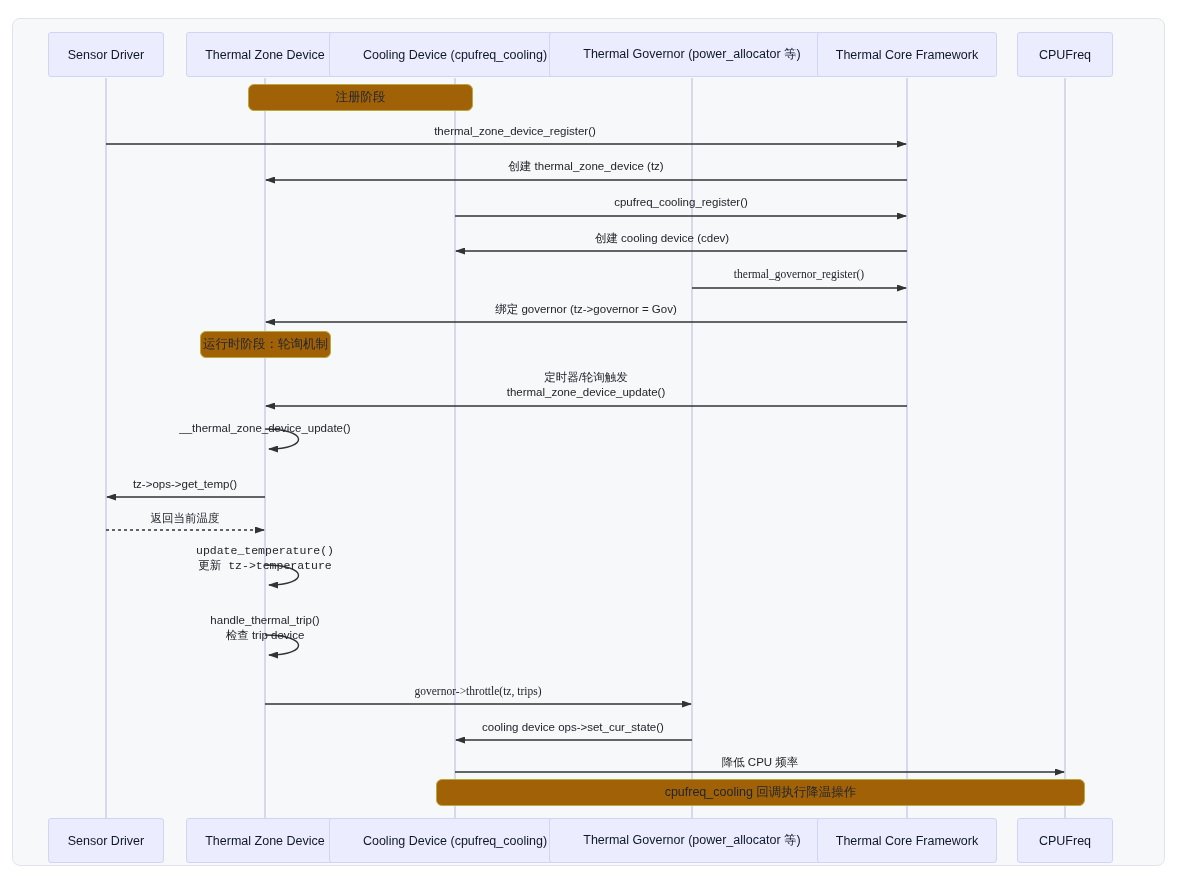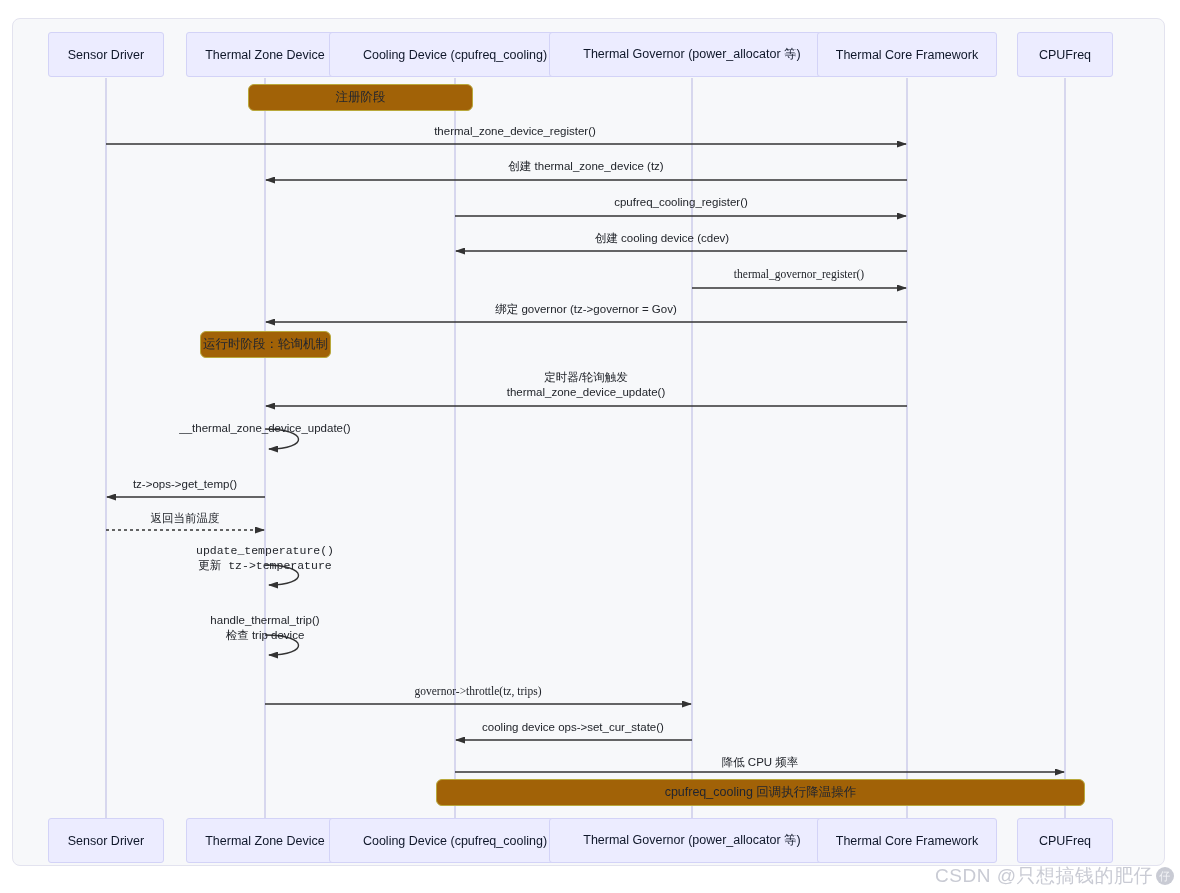--- a/index.html
+++ b/index.html
@@ -228,18 +228,14 @@
         <div style="position: absolute; left: 478px; transform: translateX(-50%); white-space: nowrap; text-align: center; font-family: Liberation Serif, serif;">governor-&gt;throttle(tz, trips)</div>
       </div>
       <div class="msg-label" style="left: 0px; top: 720px; width: 1180px; text-align: left;">
         <div style="position: absolute; left: 573px; transform: translateX(-50%); white-space: nowrap; text-align: center;">cooling device ops-&gt;set_cur_state()</div>
       </div>
       <div class="msg-label" style="left: 0px; top: 755px; width: 1180px; text-align: left;">
         <div style="position: absolute; left: 760px; transform: translateX(-50%); white-space: nowrap; text-align: center;">降低 CPU 频率</div>
       </div>
     </div>
 
-  <div class="watermark">
-    <span>CSDN @只想搞钱的肥仔</span>
-    <span class="wm-badge">仔</span>
-  </div>
 
 </div>
 
 </body></html>

